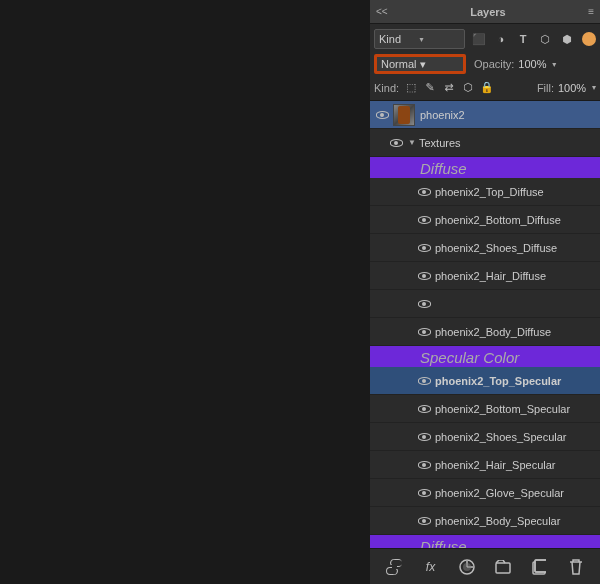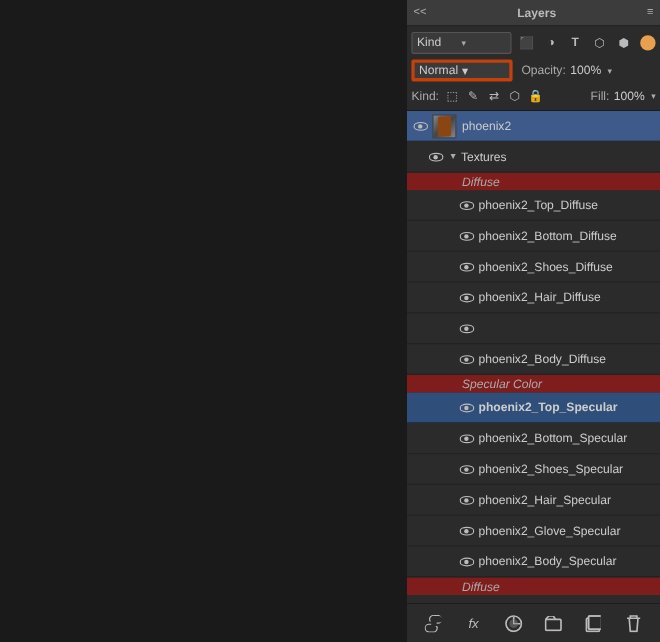--- a/index.html
+++ b/index.html
@@ -255,25 +255,25 @@
       overflow: hidden;
       text-overflow: ellipsis;
     }
     .layer-name.group {
       color: #ccc;
       font-style: normal;
     }
     .indent-1 { padding-left: 18px; }
     .indent-3 { padding-left: 46px; }
     .section-label {
-      font-size: 11px;
+      font-size: 15px;
       font-style: italic;
       color: #aaa;
       padding: 3px 4px 1px 50px;
-      background: #7f1d1d;
+      background: #6d28d9;
     }
     .group-arrow {
       width: 10px;
       height: 10px;
       display: flex;
       align-items: center;
       justify-content: center;
       color: #aaa;
       font-size: 8px;
       margin-right: 2px;

